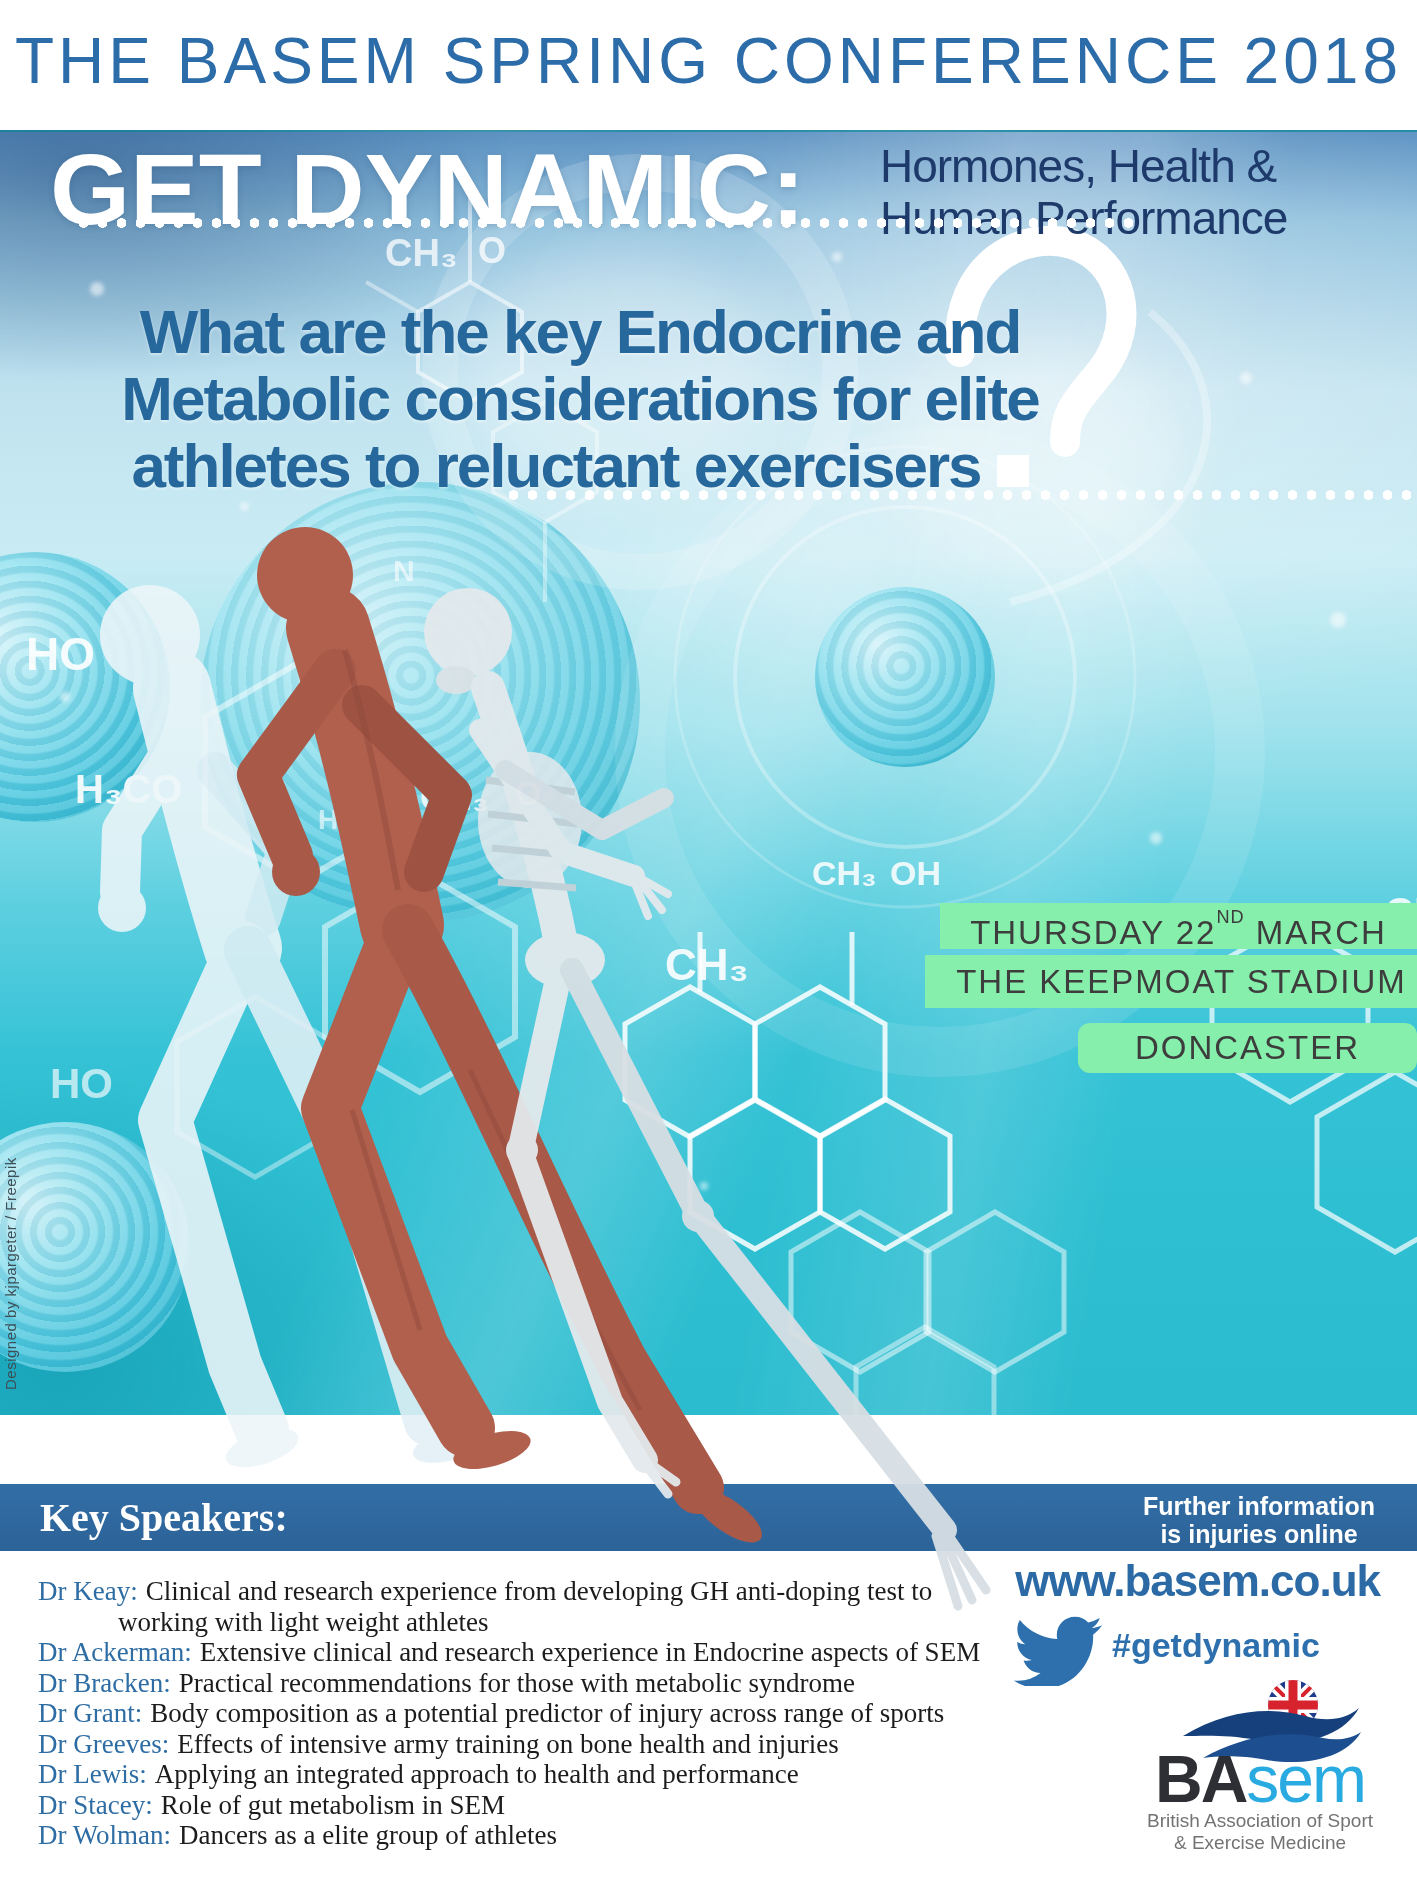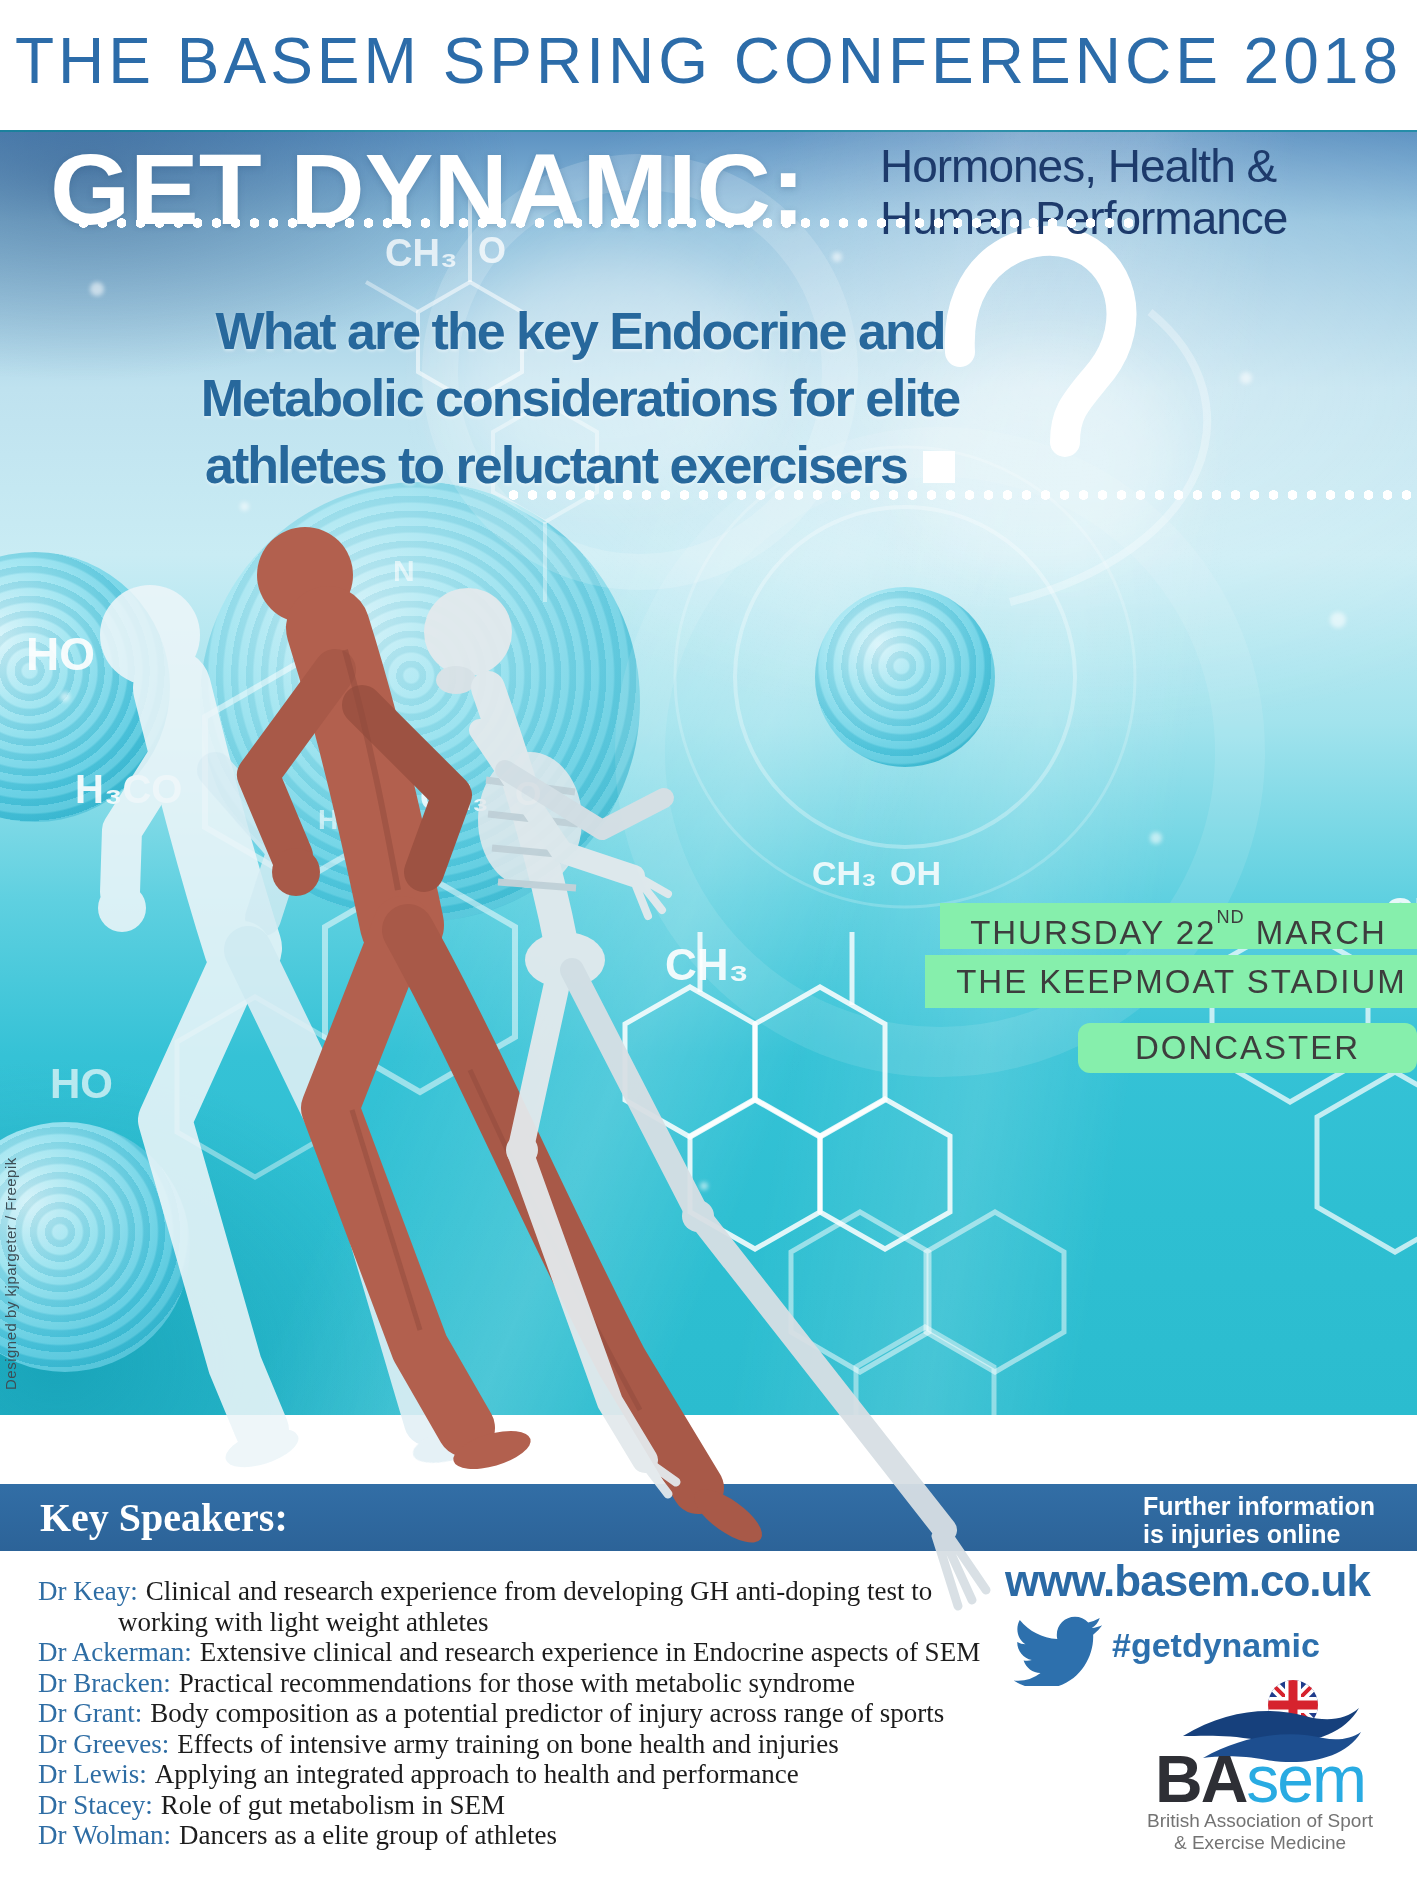--- a/index.html
+++ b/index.html
@@ -34,51 +34,51 @@
         white-space:nowrap;transform:scaleX(1.03);transform-origin:left top;letter-spacing:0px;
         text-shadow:0 2px 6px rgba(40,80,120,.25);}
   .subtitle{position:absolute;left:880px;top:8px;color:#1d3a6b;font-size:46px;line-height:52px;
         font-weight:400;white-space:nowrap;letter-spacing:-1px;}
   .dotline{position:absolute;height:10px;
         background-image:radial-gradient(circle closest-side,#ffffff 95%,transparent);
         background-size:19px 10px;background-repeat:repeat-x;}
   .dots1{left:74px;top:86px;width:1064px;}
   .dots2{left:504px;top:358px;width:913px;}
   .question{position:absolute;left:20px;top:166px;width:1120px;text-align:center;
-        color:#27689c;font-weight:bold;font-size:52px;line-height:67px;letter-spacing:-2px;
+        color:#27689c;font-weight:bold;font-size:62px;line-height:67px;letter-spacing:-2px;
         text-shadow:0 2px 3px rgba(255,255,255,.45);}
   .q-dot{display:inline-block;width:32px;height:32px;background:#ffffff;margin-left:16px;}
 
   
   .event-box{position:absolute;right:0;background:#86efac;color:#3d3d3d;letter-spacing:2px;
         font-size:33px;text-align:center;white-space:nowrap;z-index:6;}
   .event-box sup{font-size:.55em;position:relative;top:-.5em;letter-spacing:1px;}
   .box-date{top:903px;left:940px;height:46px;line-height:46px;}
   .box-venue{top:955px;left:925px;height:53px;line-height:53px;padding-left:21px;}
   .box-city{top:1023px;left:1078px;height:50px;line-height:50px;border-radius:12px;}
 
   .credit{position:absolute;left:2px;top:1155px;height:235px;writing-mode:vertical-rl;
         transform:rotate(180deg);font-size:15px;color:#3e4e56;letter-spacing:.5px;z-index:6;}
 
   
   .band{position:absolute;top:1484px;left:0;width:1417px;height:67px;z-index:4;
         background:linear-gradient(180deg,#326ea6,#2c6398);}
   .band-title{position:absolute;left:40px;top:0;height:71px;line-height:67px;color:#ffffff;
         font-family:"Liberation Serif", serif;font-weight:bold;font-size:40px;}
-  .further-info{position:absolute;right:42px;top:8px;text-align:left;color:#ffffff;
+  .further-info{position:absolute;right:42px;top:8px;text-align:center;color:#ffffff;
         font-weight:bold;font-size:25px;line-height:28px;}
 
   
   .speakers{position:absolute;left:38px;top:1576px;width:945px;z-index:3;
         font-family:"Liberation Serif", serif;font-size:27px;line-height:30.5px;color:#1c1c1c;}
   .speaker-row{padding-left:80px;text-indent:-80px;}
   .speaker-name{color:#2e6da4;margin-right:8px;}
 
   
-  .website{position:absolute;left:995px;top:1556px;width:385px;text-align:center;z-index:3;
+  .website{position:absolute;left:995px;top:1556px;width:385px;text-align:right;z-index:3;
         color:#2b6aa5;font-weight:bold;font-size:44px;letter-spacing:-1px;white-space:nowrap;}
   .twitter{position:absolute;left:1010px;top:1606px;width:94px;height:80px;z-index:3;}
   .hashtag{position:absolute;left:1112px;top:1626px;color:#2d70ad;font-weight:bold;font-size:34px;z-index:3;}
   .logo{position:absolute;left:1120px;top:1680px;width:280px;height:185px;z-index:3;text-align:center;}
   .logo-flag{position:absolute;left:148px;top:0;}
   .logo-waves{position:absolute;left:55px;top:26px;}
   .logo-text{position:absolute;left:0;top:66px;width:280px;font-size:66px;line-height:66px;
         white-space:nowrap;letter-spacing:-2px;}
   .logo-ba{color:#2e2f35;font-weight:bold;}
   .logo-sem{color:#29abe2;}

